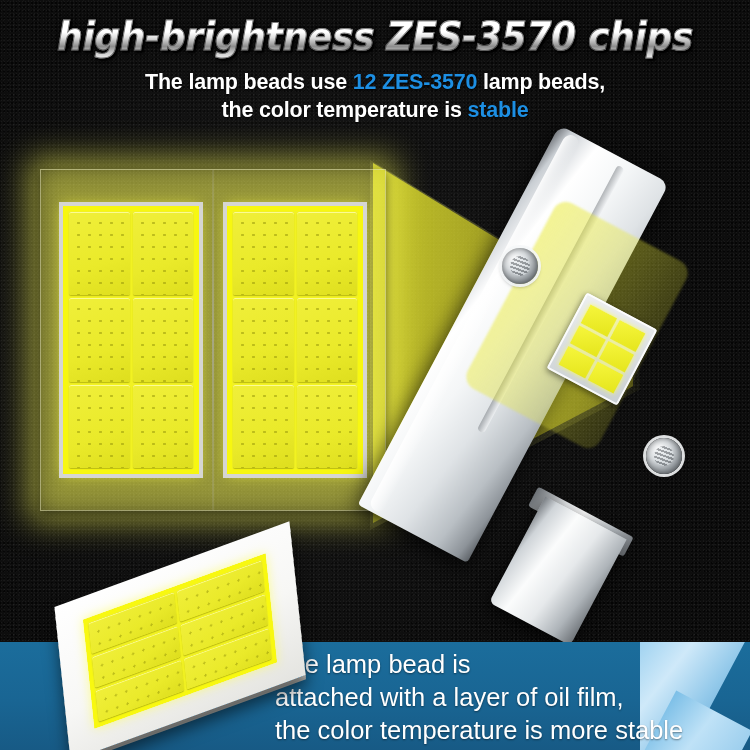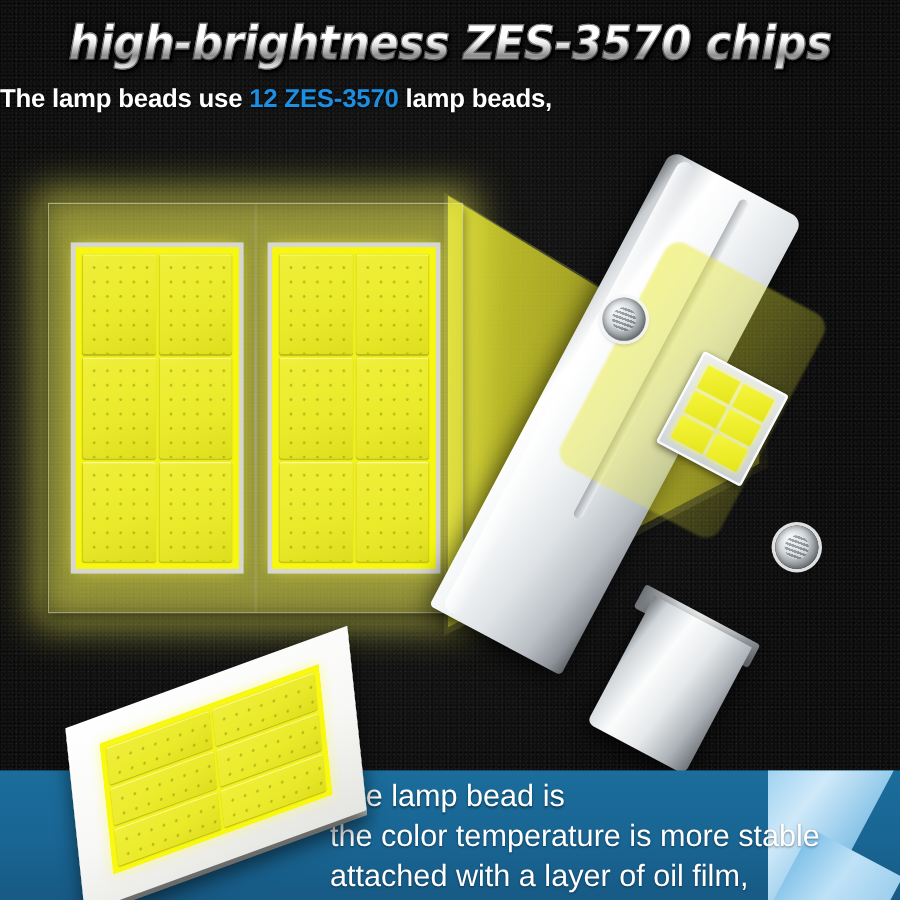--- a/index.html
+++ b/index.html
@@ -34,21 +34,21 @@
     font-weight:bold;font-style:italic;
     font-size:39px;letter-spacing:-.5px;
     transform:scaleX(.93);
     background:linear-gradient(180deg,#ffffff 0%,#ffffff 40%,#e2e2e2 52%,#8d8d8d 72%,#cfcfcf 88%,#f2f2f2 100%);
     -webkit-background-clip:text;background-clip:text;color:transparent;
     -webkit-text-stroke:1px rgba(20,20,20,.55);
     filter:drop-shadow(2px 2px 0 rgba(0,0,0,.85)) drop-shadow(0 0 3px rgba(0,0,0,.9));
     white-space:nowrap;
   }
   .sub{
-    position:absolute;left:0;width:750px;text-align:left;
+    position:absolute;left:0;width:750px;text-align:center;
     color:#fff;font-size:21.5px;font-weight:bold;letter-spacing:-.2px;
     text-shadow:0 1px 2px rgba(0,0,0,.9);
     white-space:nowrap;
   }
   .sub.l1{top:70px;}
   .sub.l2{top:98px;}
   .hl{color:#1d8fe3;}
 
   
   .beam{
@@ -214,20 +214,23 @@
 <div id="stage">
 
   <div class="bg-noise"></div>
   <div class="bg-vig"></div>
 
   <div class="header">
     <div class="title">high-brightness ZES-3570 chips</div>
     <div class="sub l1">
       <span>The lamp beads use </span><span class="hl">12 ZES-3570</span><span> lamp beads,</span>
     </div>
+    <div class="sub l2">
+      <span>the color temperature is </span><span class="hl">stable</span>
+    </div>
   </div>
 
   <div class="beam-glow"></div>
   <div class="beam"></div>
 
   <div class="panel-glow"></div>
   <div class="panel">
     <div class="seam"></div>
     <div class="cob left">
       <div class="chip"></div>
@@ -268,22 +271,22 @@
     <div class="screw s2"></div>
   </div>
 
   <div class="banner"></div>
   <div class="bulb-blue">
     <i></i>
     <u></u>
   </div>
   <div class="banner-text">
     <div>The lamp bead is</div>
+    <div>attached with a layer of oil film,</div>
     <div>the color temperature is more stable</div>
-    <div>attached with a layer of oil film,</div>
   </div>
 
   <div class="bead">
     <div class="bead-inner">
       <div class="chip"></div>
       <div class="chip"></div>
       <div class="chip"></div>
       <div class="chip"></div>
       <div class="chip"></div>
       <div class="chip"></div>

